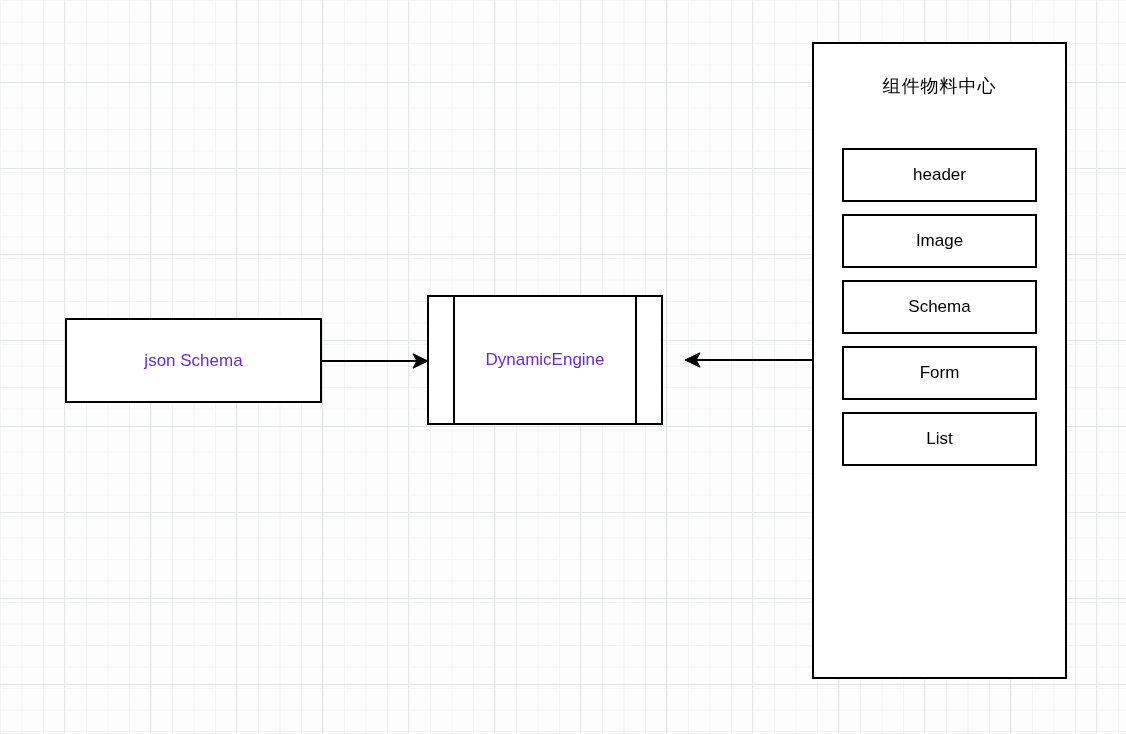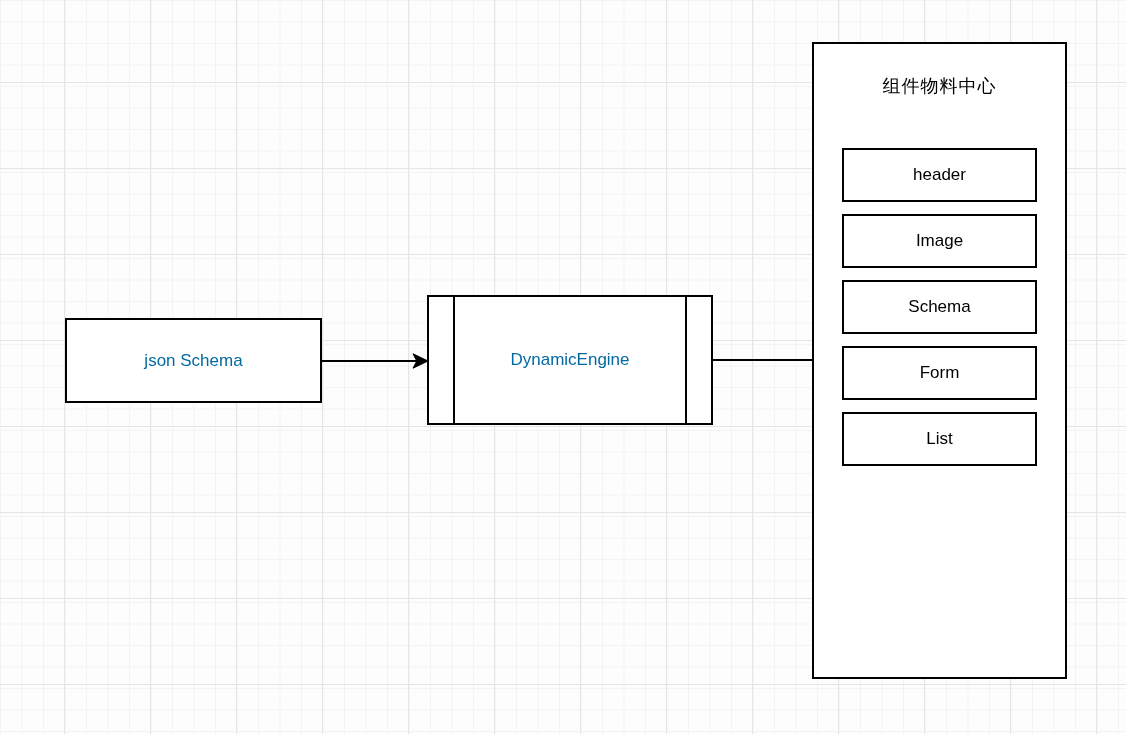--- a/index.html
+++ b/index.html
@@ -31,25 +31,25 @@
   .edges-svg {
     position: absolute; inset: 0;
     width: 1126px; height: 734px;
     pointer-events: none;
   }
   .node {
     position: absolute;
     background: var(--node-fill);
     border: 2px solid var(--stroke);
     display: flex; align-items: center; justify-content: center;
-    font-size: 17px; color: #0369a1;
+    font-size: 17px; color: #6d28d9;
     white-space: nowrap;
   }
   .node-json-schema { left: 65px; top: 318px; width: 257px; height: 85px; }
-  .node-dynamic-engine { left: 427px; top: 295px; width: 286px; height: 130px; }
+  .node-dynamic-engine { left: 427px; top: 295px; width: 236px; height: 130px; }
   .engine-bar {
     position: absolute; top: 0; bottom: 0; width: 2px;
     background: var(--stroke);
   }
   .engine-bar.left  { left: 24px; }
   .engine-bar.right { right: 24px; }
   .panel {
     position: absolute;
     left: 812px; top: 42px; width: 255px; height: 637px;
     background: var(--node-fill);

